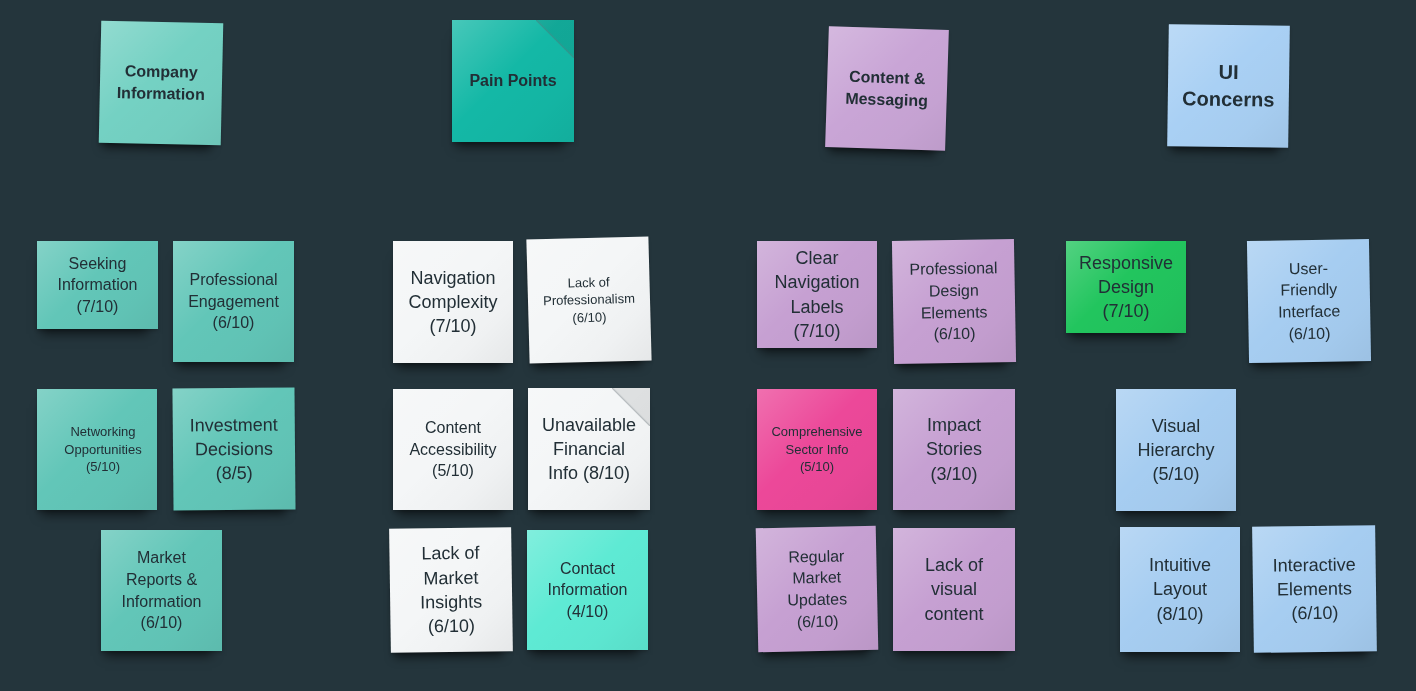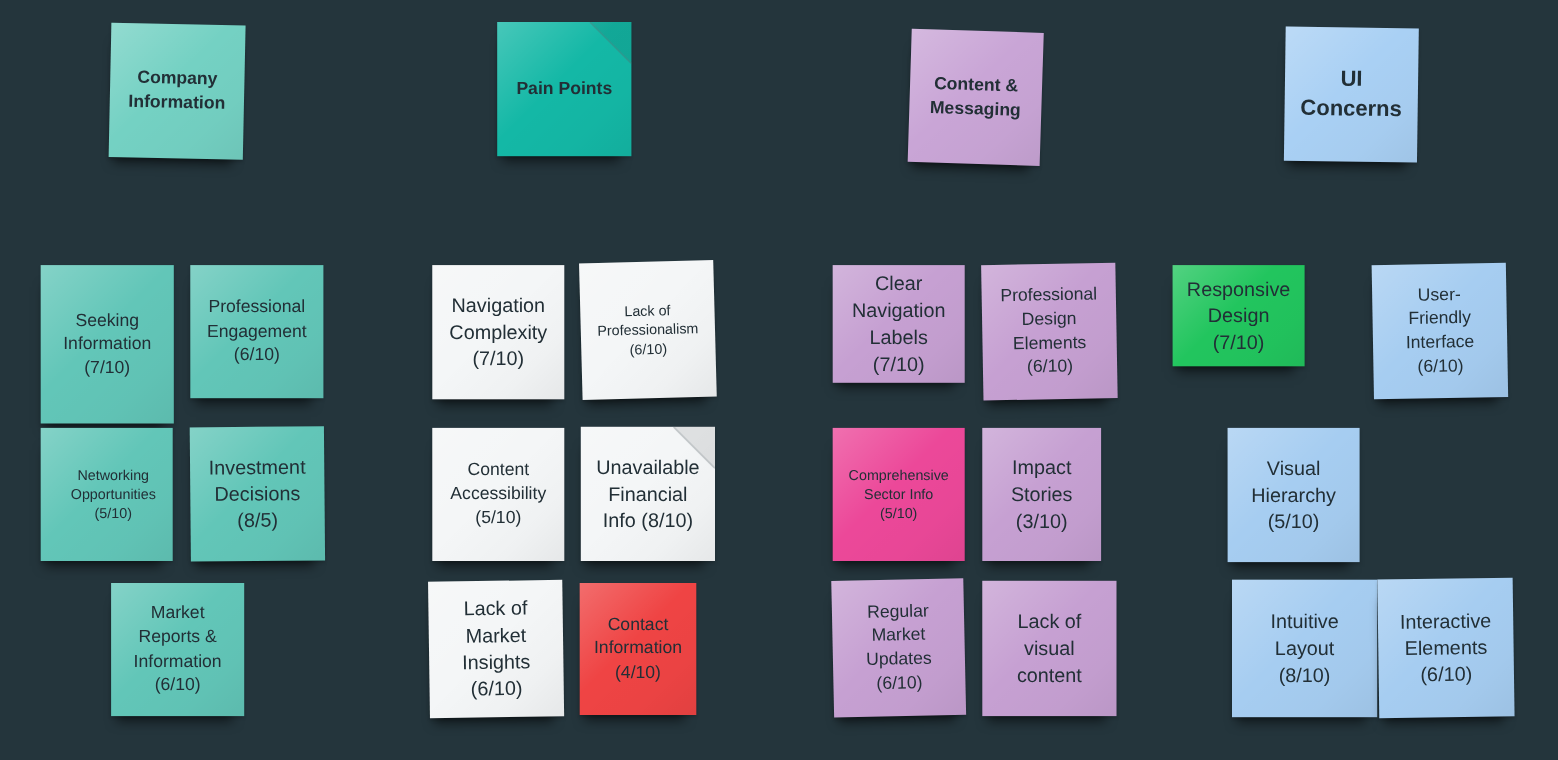--- a/index.html
+++ b/index.html
@@ -47,21 +47,21 @@
   }
 </style>
 </head>
 <body>
 
 <div id="board">
     <div class="note header" style="left: 100px; top: 22px; width: 122px; height: 122px; background: rgb(116, 209, 195); transform: rotate(1.2deg);">
     <span class="note-text s-md">Company
 Information</span>
   </div>
-    <div class="note" style="left: 37px; top: 241px; width: 121px; height: 144px; background: rgb(98, 198, 184);">
+    <div class="note" style="left: 37px; top: 241px; width: 121px; height: 88px; background: rgb(98, 198, 184);">
     <span class="note-text s-md">Seeking
 Information
 (7/10)</span>
   </div>
     <div class="note" style="left: 173px; top: 241px; width: 121px; height: 121px; background: rgb(98, 198, 184);">
     <span class="note-text s-md">Professional
 Engagement
 (6/10)</span>
   </div>
     <div class="note" style="left: 37px; top: 389px; width: 120px; height: 121px; background: rgb(98, 198, 184); padding-left: 20px;">
@@ -102,21 +102,21 @@
     <span class="note-text s-lg">Unavailable
 Financial
 Info (8/10)</span>
   </div>
     <div class="note" style="left: 390px; top: 528px; width: 122px; height: 124px; background: rgb(244, 246, 247); transform: rotate(-0.8deg);">
     <span class="note-text s-lg">Lack of
 Market
 Insights
 (6/10)</span>
   </div>
-    <div class="note" style="left: 527px; top: 530px; width: 106px; height: 120px; background: #ef4444;">
+    <div class="note" style="left: 527px; top: 530px; width: 121px; height: 120px; background: #5eead4;">
     <span class="note-text s-md">Contact
 Information
 (4/10)</span>
   </div>
     <div class="note header" style="left: 827px; top: 28px; width: 120px; height: 121px; background: rgb(201, 165, 214); transform: rotate(1.8deg);">
     <span class="note-text s-md">Content &amp;
 Messaging</span>
   </div>
     <div class="note" style="left: 757px; top: 241px; width: 120px; height: 107px; background: rgb(198, 160, 210);">
     <span class="note-text s-lg">Clear
@@ -128,21 +128,21 @@
     <span class="note-text s-md">Professional
 Design
 Elements
 (6/10)</span>
   </div>
     <div class="note" style="left: 757px; top: 389px; width: 120px; height: 121px; background: #ec4899;">
     <span class="note-text s-sm">Comprehensive
 Sector Info
 (5/10)</span>
   </div>
-    <div class="note" style="left: 893px; top: 389px; width: 108px; height: 121px; background: rgb(198, 160, 210);">
+    <div class="note" style="left: 893px; top: 389px; width: 122px; height: 121px; background: rgb(198, 160, 210);">
     <span class="note-text s-lg">Impact
 Stories
 (3/10)</span>
   </div>
     <div class="note" style="left: 757px; top: 527px; width: 120px; height: 124px; background: rgb(198, 160, 210); transform: rotate(-1.2deg);">
     <span class="note-text s-md">Regular
 Market
 Updates
 (6/10)</span>
   </div>
@@ -164,21 +164,21 @@
     <span class="note-text s-md">User-
 Friendly
 Interface
 (6/10)</span>
   </div>
     <div class="note" style="left: 1116px; top: 389px; width: 120px; height: 122px; background: rgb(166, 205, 241);">
     <span class="note-text s-lg">Visual
 Hierarchy
 (5/10)</span>
   </div>
-    <div class="note" style="left: 1120px; top: 527px; width: 132px; height: 125px; background: rgb(166, 205, 241);">
+    <div class="note" style="left: 1120px; top: 527px; width: 120px; height: 125px; background: rgb(166, 205, 241);">
     <span class="note-text s-lg">Intuitive
 Layout
 (8/10)</span>
   </div>
     <div class="note" style="left: 1253px; top: 526px; width: 123px; height: 126px; background: rgb(166, 205, 241); transform: rotate(-0.8deg);">
     <span class="note-text s-lg">Interactive
 Elements
 (6/10)</span>
   </div>
   </div>

